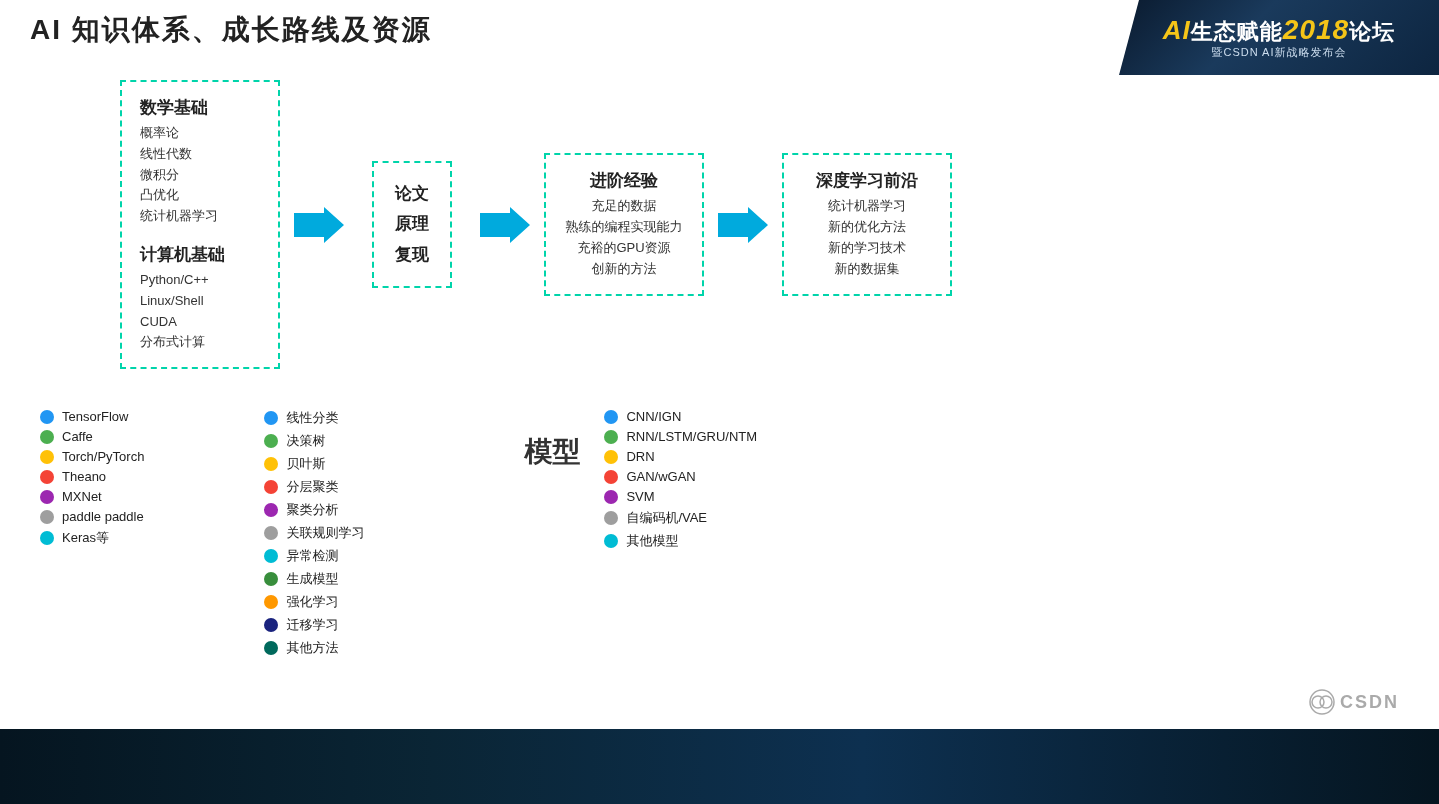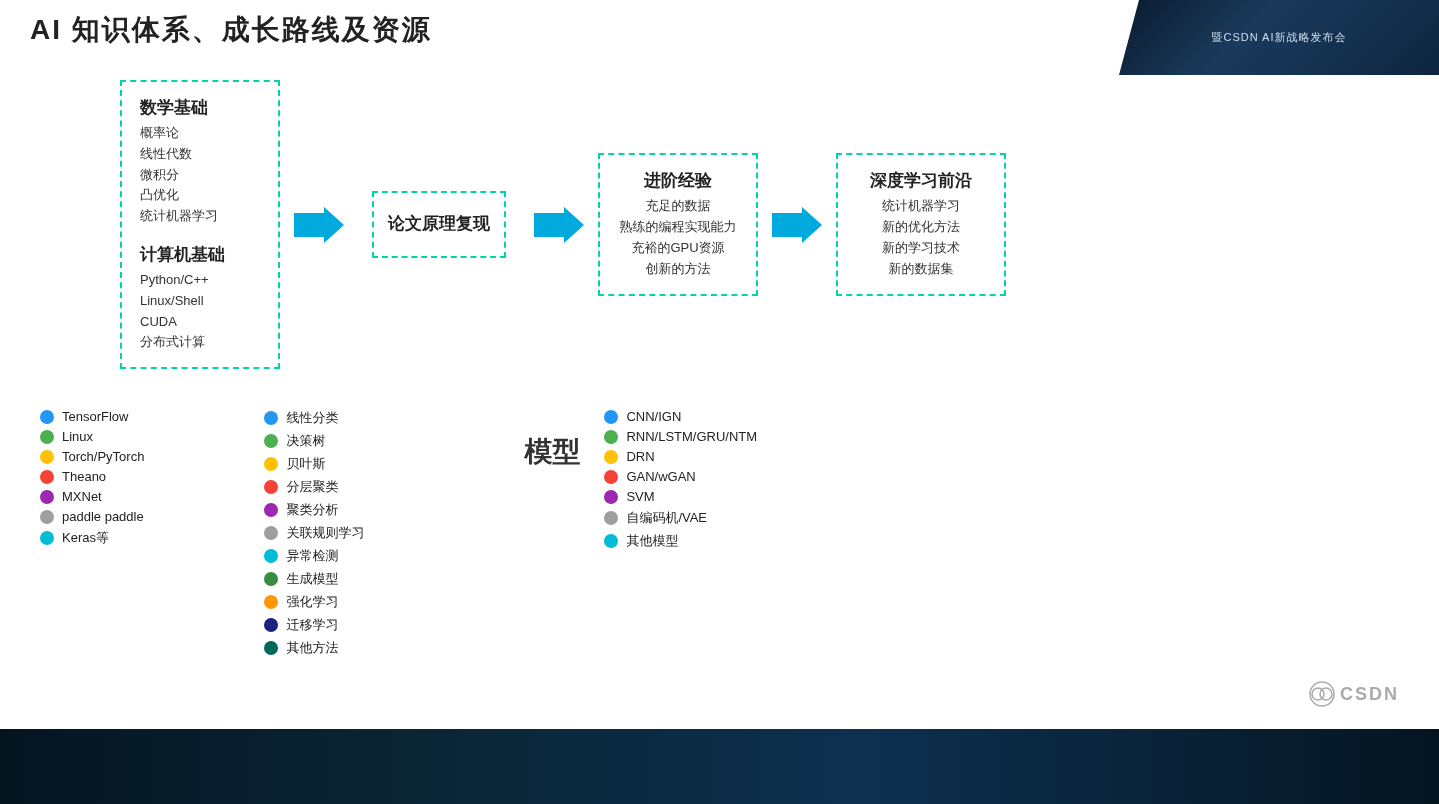--- a/index.html
+++ b/index.html
@@ -199,21 +199,21 @@
       font-weight: bold;
       color: #333;
       min-width: 70px;
       padding-top: 30px;
       writing-mode: horizontal-tb;
     }
 
     
     .csdn-watermark {
       position: absolute;
-      bottom: 96px;
+      bottom: 88px;
       right: 40px;
       display: flex;
       align-items: center;
       gap: 4px;
       z-index: 10;
     }
 
     .csdn-logo-text {
       font-size: 18px;
       font-weight: bold;
@@ -231,38 +231,41 @@
       background: linear-gradient(90deg, #051520 0%, #0a2535 30%, #0d3050 60%, #051520 100%);
       z-index: 1;
       display: flex;
       align-items: center;
       padding: 0 20px;
     }
 
     
     .paper-text-vertical {
       display: flex;
-      flex-direction: row;
+      flex-direction: column;
       align-items: center;
       font-size: 17px;
       font-weight: bold;
       color: #222;
       line-height: 1.8;
     }
   </style>
 </head>
 <body>
 
 <div class="bottom-banner"></div>
 
 <div class="header">
   <span class="header-title">AI 知识体系、成长路线及资源</span>
 </div>
 
 <div class="top-right-logo">
+  <div class="logo-main">
+    <span style="font-style:italic; color:#f5c518; font-size:26px;">AI</span><span style="color:#fff; font-size:22px;">生态赋能</span><span style="color:#f5c518; font-size:28px; font-style:italic;">2018</span><span style="color:#fff; font-size:22px;">论坛</span>
+  </div>
   <div class="logo-sub">暨CSDN AI新战略发布会</div>
 </div>
 
 <div class="main-content">
 
   <div class="flow-area">
 
     <div class="double-section-box">
       <div class="section-block">
         <div class="box-section-title">数学基础</div>
@@ -329,21 +332,21 @@
   <div class="legend-area" style="margin-top: 14px;">
 
     <div class="bottom-section" style="margin-right: 40px;">
       <div class="legend-col" style="padding-top: 6px;">
         <div class="legend-item">
           <div class="dot" style="background:#2196F3;"></div>
           <span>TensorFlow</span>
         </div>
         <div class="legend-item">
           <div class="dot" style="background:#4CAF50;"></div>
-          <span>Linux</span>
+          <span>Caffe</span>
         </div>
         <div class="legend-item">
           <div class="dot" style="background:#FFC107;"></div>
           <span>Torch/PyTorch</span>
         </div>
         <div class="legend-item">
           <div class="dot" style="background:#F44336;"></div>
           <span>Theano</span>
         </div>
         <div class="legend-item">

